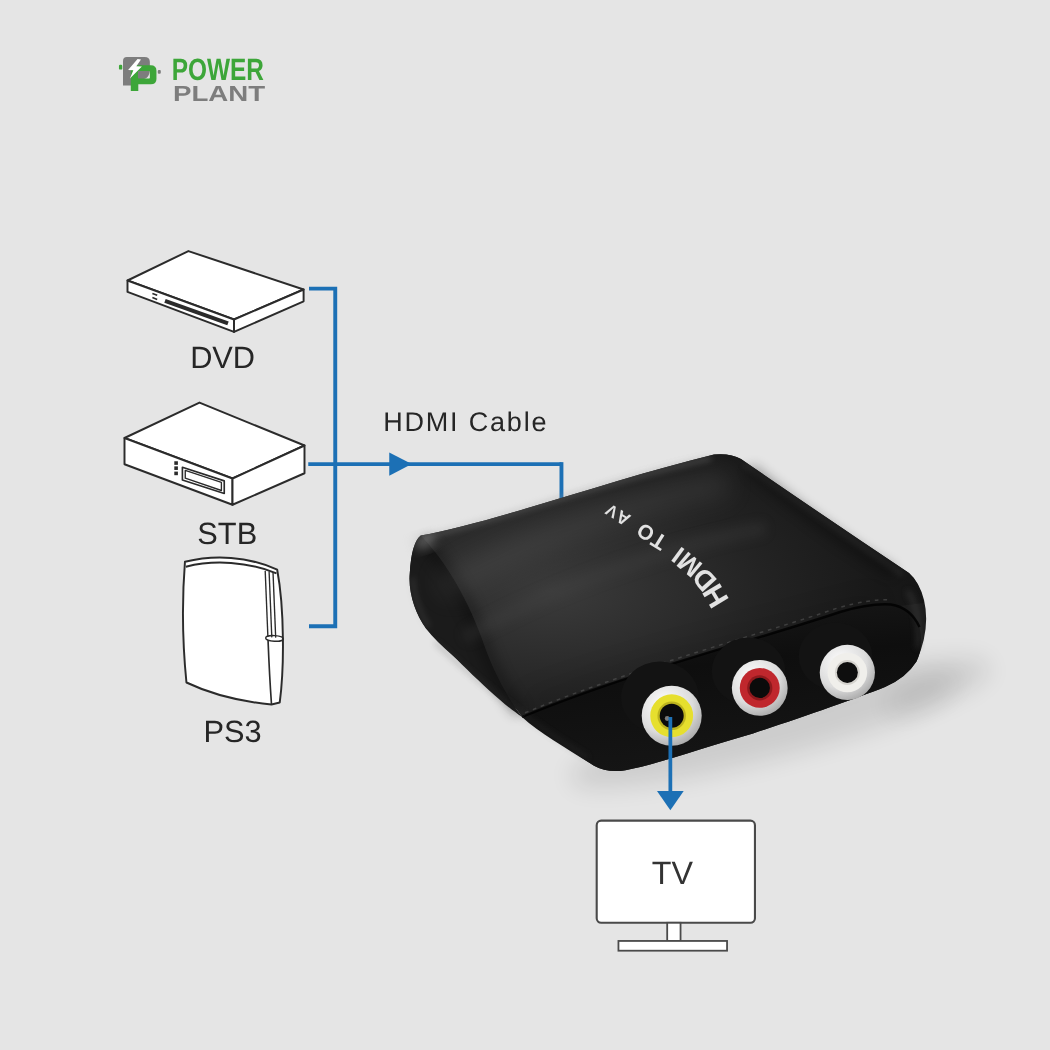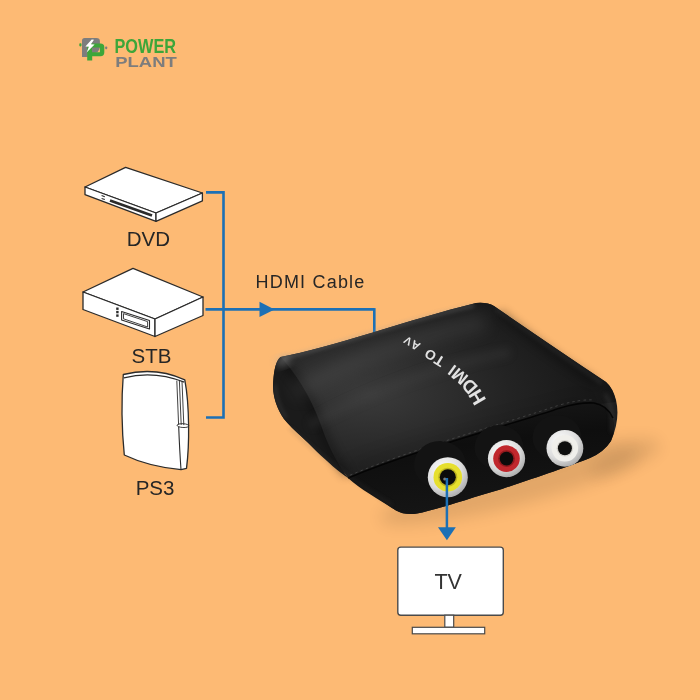--- a/index.html
+++ b/index.html
@@ -1,16 +1,16 @@
 <!DOCTYPE html>
 <html><head>
 <meta charset="utf-8">
 <style>
   html,body{margin:0;padding:0;background:#ffffff;}
-  .stage{position:relative;width:700px;height:700px;background:#fdba74;overflow:hidden;
+  .stage{position:relative;width:700px;height:700px;background:#e5e5e5;overflow:hidden;
          font-family:"Liberation Sans","DejaVu Sans",sans-serif;}
   svg{display:block;}
   text{font-family:"Liberation Sans","DejaVu Sans",sans-serif;}
 </style>
 </head>
 <body>
 
 <div class="stage">
 <svg width="700" height="700" viewBox="0 0 700 700" xmlns="http://www.w3.org/2000/svg">
   <defs>

